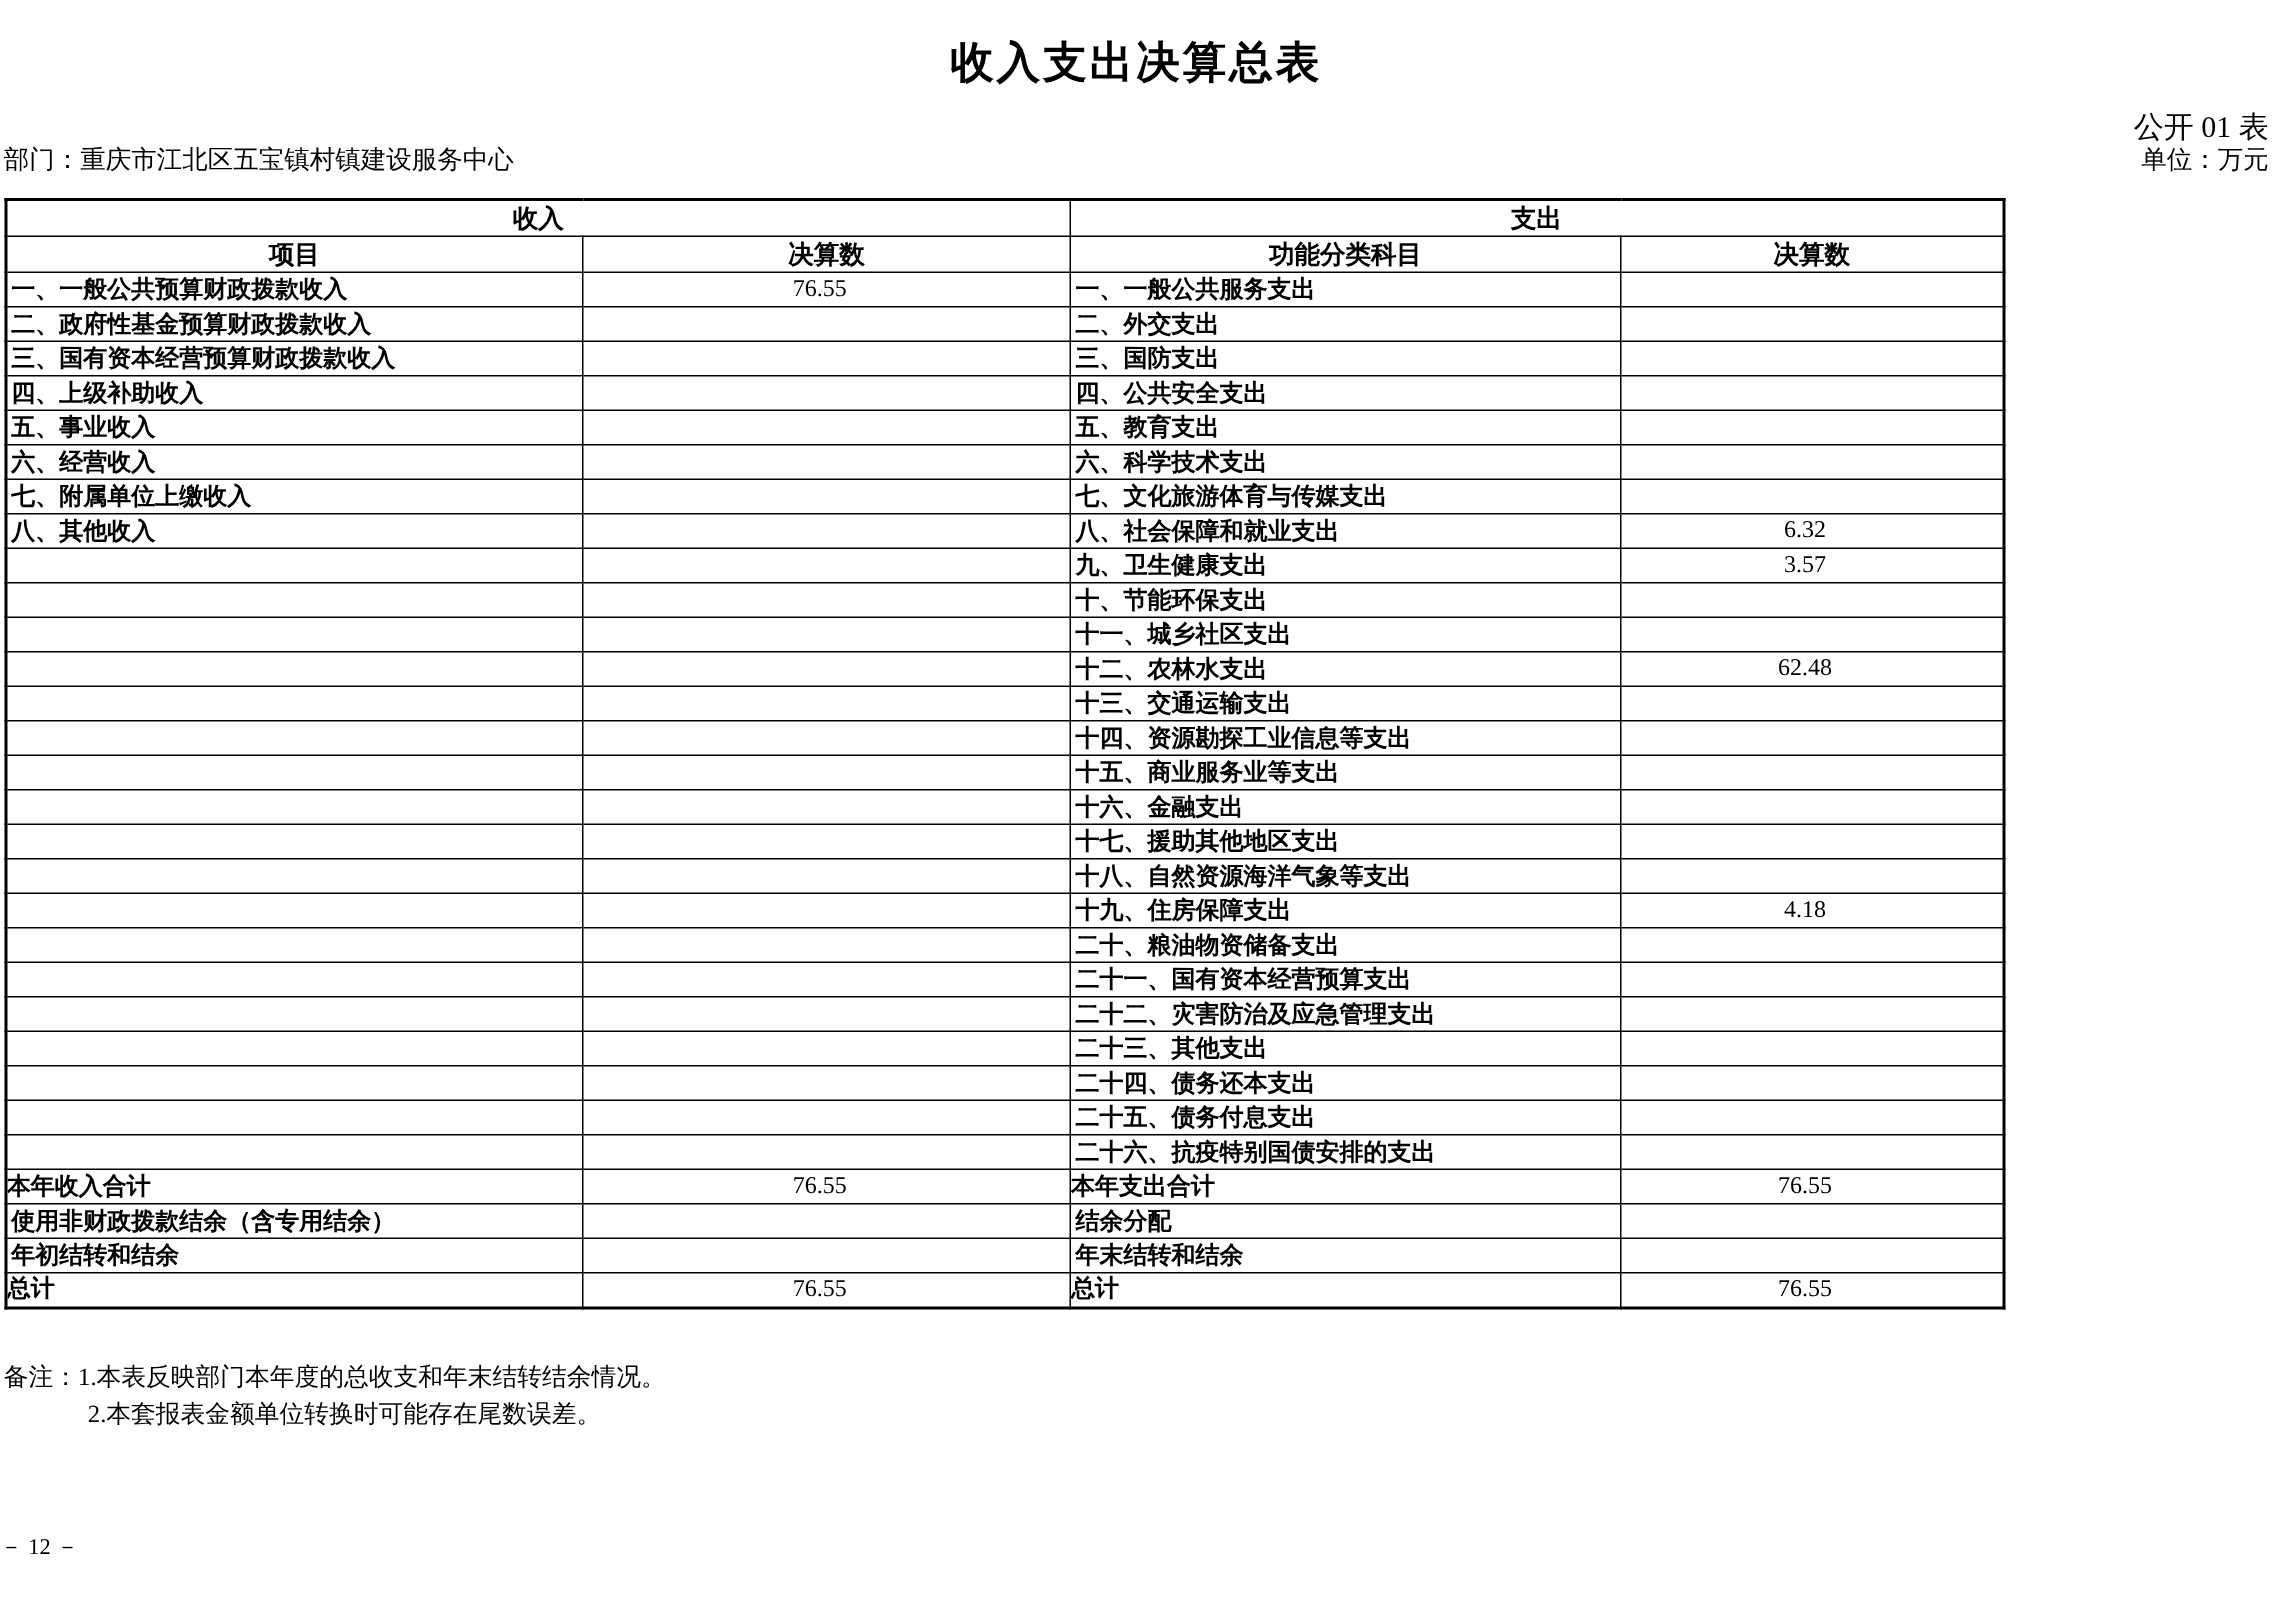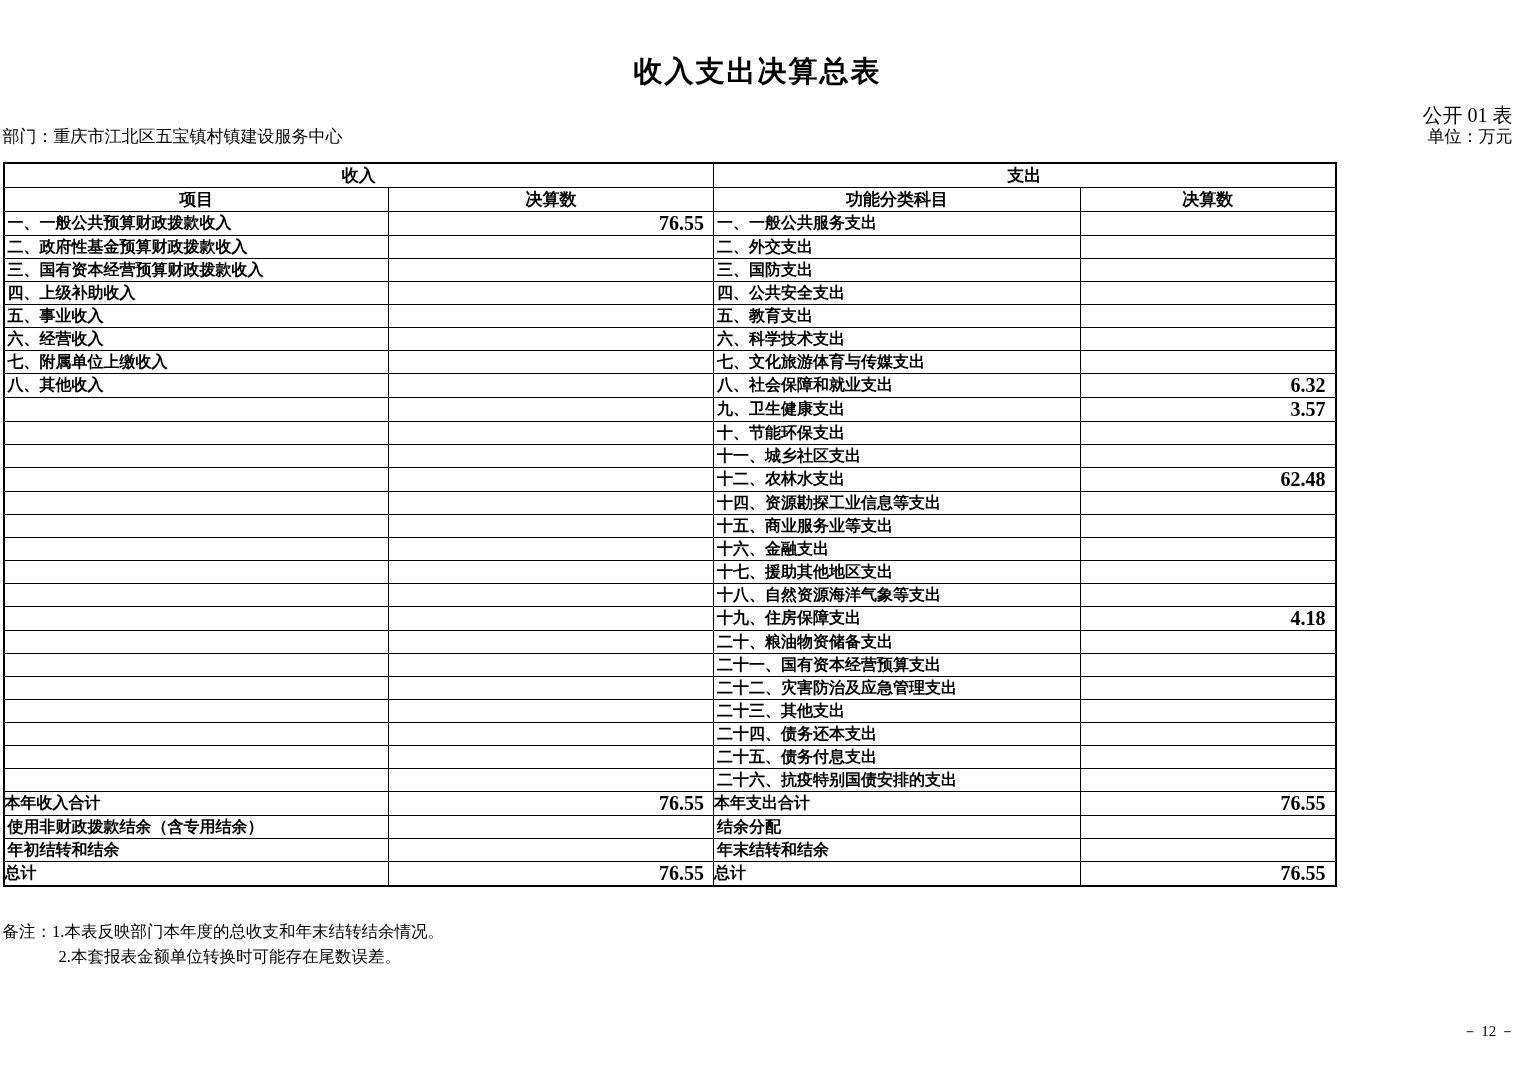--- a/index.html
+++ b/index.html
@@ -3,21 +3,21 @@
 <meta charset="utf-8">
 <style>
   * { margin: 0; padding: 0; box-sizing: border-box; }
   html, body { background: #ffffff; }
   body {
     width: 1515px; height: 1069px;
     position: relative;
     font-family: "Liberation Serif", "DejaVu Serif", serif;
     color: #000;
   }
-  .sheet { width: 1510px; margin: 0 auto; padding-top: 52px; }
+  .sheet { width: 1510px; margin: 0 auto; padding-top: 22px; }
   .doc-title {
     text-align: center;
     font-size: 29px;
     font-weight: bold;
     letter-spacing: 2px;
   }
   .meta-right {
     text-align: right;
     font-size: 20px;
     margin-top: 12px;
@@ -49,40 +49,40 @@
     text-align: center;
   }
   td.label {
     font-size: 16px;
     font-weight: bold;
     text-align: left;
     padding-left: 3px;
   }
   td.label.center { text-align: left; padding-left: 0; }
   td.value {
-    font-size: 20px;
-    font-weight: bold;
-    text-align: right;
+    font-size: 16px;
+    font-weight: normal;
+    text-align: center;
     padding-right: 9px;
   }
   col.c-item1 { width: 385px; }
   col.c-val1  { width: 325px; }
   col.c-item2 { width: 367px; }
   col.c-val2  { width: 255px; }
   .notes {
     margin-top: 32px;
     font-size: 16.5px;
     line-height: 25px;
   }
   .notes .line2 { padding-left: 56px; }
   .page-number {
     position: absolute;
     left: 0; right: 0;
     top: 1022px;
-    text-align: right;
+    text-align: left;
     font-size: 15px;
   }
 </style>
 </head>
 <body>
 
 <div class="sheet">
 
   <div class="doc-title">收入支出决算总表</div>
 
@@ -181,20 +181,26 @@
         </tr>
         <tr>
           <td class="label"></td>
           <td class="value"></td>
           <td class="label">十二、农林水支出</td>
           <td class="value">62.48</td>
         </tr>
         <tr>
           <td class="label"></td>
           <td class="value"></td>
+          <td class="label">十三、交通运输支出</td>
+          <td class="value"></td>
+        </tr>
+        <tr>
+          <td class="label"></td>
+          <td class="value"></td>
           <td class="label">十四、资源勘探工业信息等支出</td>
           <td class="value"></td>
         </tr>
         <tr>
           <td class="label"></td>
           <td class="value"></td>
           <td class="label">十五、商业服务业等支出</td>
           <td class="value"></td>
         </tr>
         <tr>

